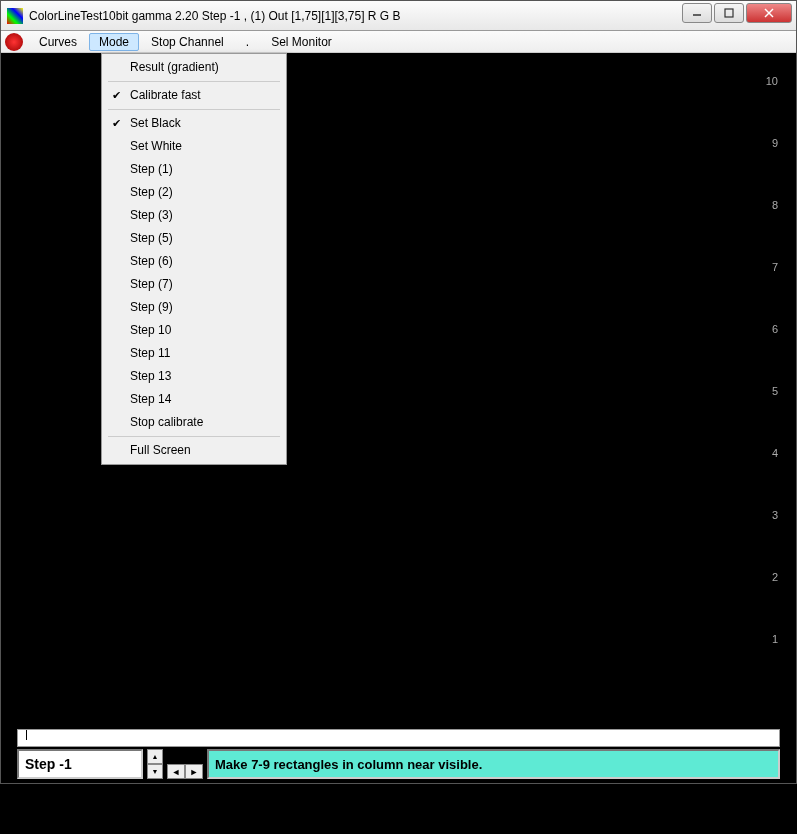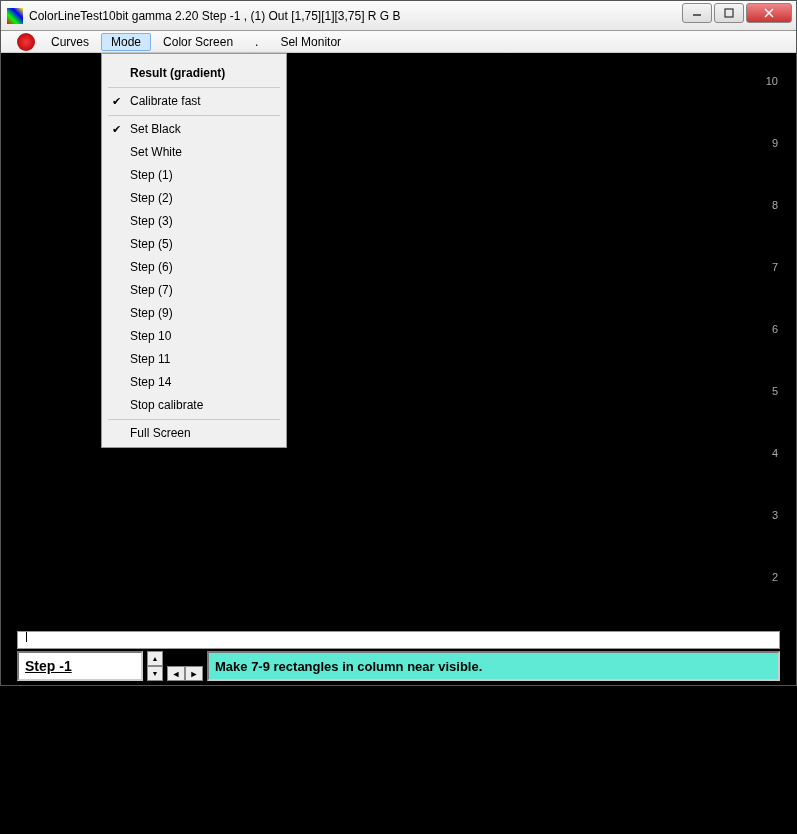--- a/index.html
+++ b/index.html
@@ -1,19 +1,19 @@
 <!DOCTYPE html>
 <html><head>
   <meta charset="utf-8">
   <style>
     * { box-sizing: border-box; margin: 0; padding: 0; }
     body { background: #000; font-family: "Segoe UI", Tahoma, sans-serif; font-size: 12px; }
     
     .window {
-      width: 797px; height: 686px;
+      width: 797px; height: 784px;
       background: #000;
       border: 1px solid #555;
       position: relative;
     }
     
     .titlebar {
       height: 30px;
       background: linear-gradient(to bottom, #fcfcfc, #e8e8e8);
       border-bottom: 1px solid #999;
       display: flex;
@@ -47,21 +47,21 @@
       cursor: pointer;
     }
     .win-btn.minimize { background: linear-gradient(to bottom, #f5f5f5, #ddd); }
     .win-btn.maximize { background: linear-gradient(to bottom, #f5f5f5, #ddd); }
     .win-btn.close { background: linear-gradient(to bottom, #e88, #c33); color: #fff; width: 46px; }
     
     .menubar {
       height: 22px;
       background: linear-gradient(to bottom, #fbfbfb, #eee);
       display: flex; align-items: center;
-      padding: 0 16px;
+      padding: 0 4px;
       gap: 2px;
       border-bottom: 1px solid #ccc;
       font-size: 12px;
     }
     
     .menu-icon {
       width: 18px; height: 18px;
       background: radial-gradient(circle, #f33, #900);
       border-radius: 50%;
       margin-right: 4px;
@@ -99,23 +99,22 @@
     }
     
     .dd-item {
       padding: 3px 6px 3px 26px;
       cursor: pointer;
       position: relative;
       line-height: 17px;
       color: #000;
     }
     .dd-item.header {
-      font-weight: bold;
+      font-weight: normal;
       cursor: default;
-      margin-top: 6px;
     }
     .dd-item .check {
       position: absolute; left: 8px; top: 3px;
       font-size: 11px;
     }
     .dd-sep {
       height: 1px;
       background: #ccc;
       margin: 2px 4px;
     }
@@ -182,21 +181,21 @@
     }
     
     .step-box {
       width: 126px; height: 30px;
       background: #fff;
       border: 2px inset #ccc;
       font-family: Verdana, sans-serif;
       font-weight: bold;
       font-size: 14px;
       padding: 2px 6px;
-      display: flex; align-items: center; text-decoration: underline;
+      display: flex; align-items: center;
     }
     
     .spinner-btns {
       display: flex; flex-direction: column;
       width: 16px;
     }
     .spinner-btns button {
       height: 15px; width: 16px;
       font-size: 7px;
       padding: 0;
@@ -254,21 +253,21 @@
             <line x1="9" y1="1" x2="1" y2="9" stroke="#fff" stroke-width="1.5"></line>
           </svg>
       </div>
     </div>
   </div>
 
   <div class="menubar">
     <div class="menu-icon"></div>
     <span class="menu-item">Curves</span>
     <span class="menu-item active">Mode</span>
-    <span class="menu-item">Color Screen</span>
+    <span class="menu-item">Stop Channel</span>
     <span class="menu-item">.</span>
     <span class="menu-item">Sel Monitor</span>
   </div>
 
   <div class="content-area">
     <div class="grid-area">
       <div class="grid-row">
           <div class="swatch sw-r"></div>
           <div class="swatch sw-g"></div>
           <div class="swatch sw-b"></div>
@@ -353,20 +352,21 @@
         <div class="dd-item"><span>Set White</span></div>
         <div class="dd-item"><span>Step (1)</span></div>
         <div class="dd-item"><span>Step (2)</span></div>
         <div class="dd-item"><span>Step (3)</span></div>
         <div class="dd-item"><span>Step (5)</span></div>
         <div class="dd-item"><span>Step (6)</span></div>
         <div class="dd-item"><span>Step (7)</span></div>
         <div class="dd-item"><span>Step (9)</span></div>
         <div class="dd-item"><span>Step 10</span></div>
         <div class="dd-item"><span>Step 11</span></div>
+        <div class="dd-item"><span>Step 13</span></div>
         <div class="dd-item"><span>Step 14</span></div>
         <div class="dd-item"><span>Stop calibrate</span></div>
       </div>
     <div class="dd-sep"></div>
     <div id="dd-group3">
         <div class="dd-item"><span>Full Screen</span></div>
       </div>
   </div>
 
   <div class="highlight-box" style="top:76px; left:106px; width:174px; height:50px;"></div>

